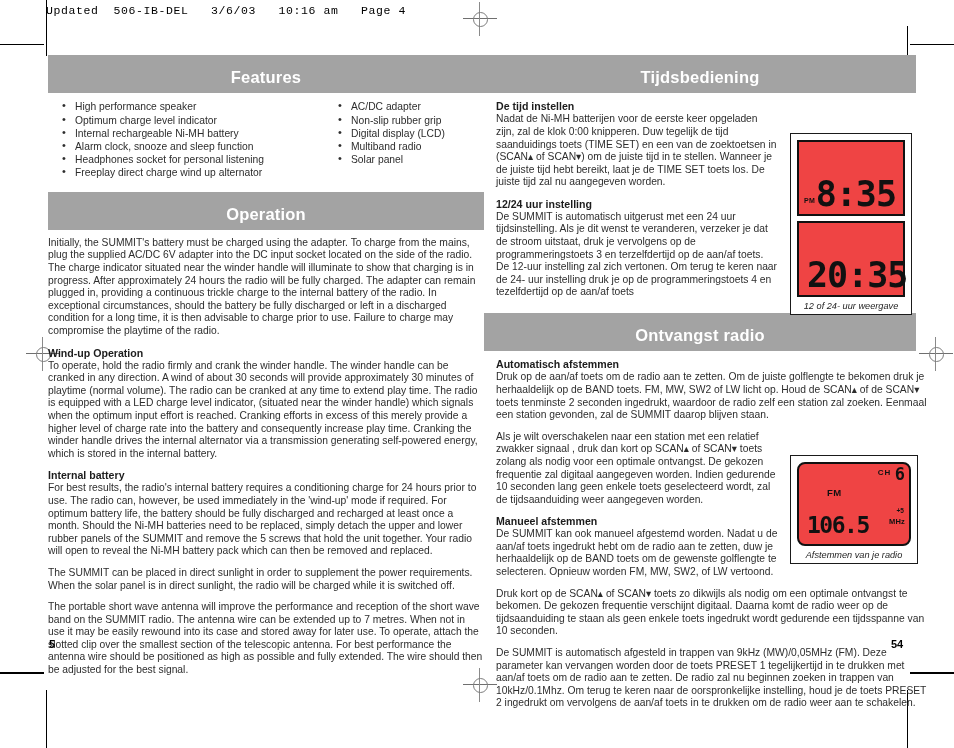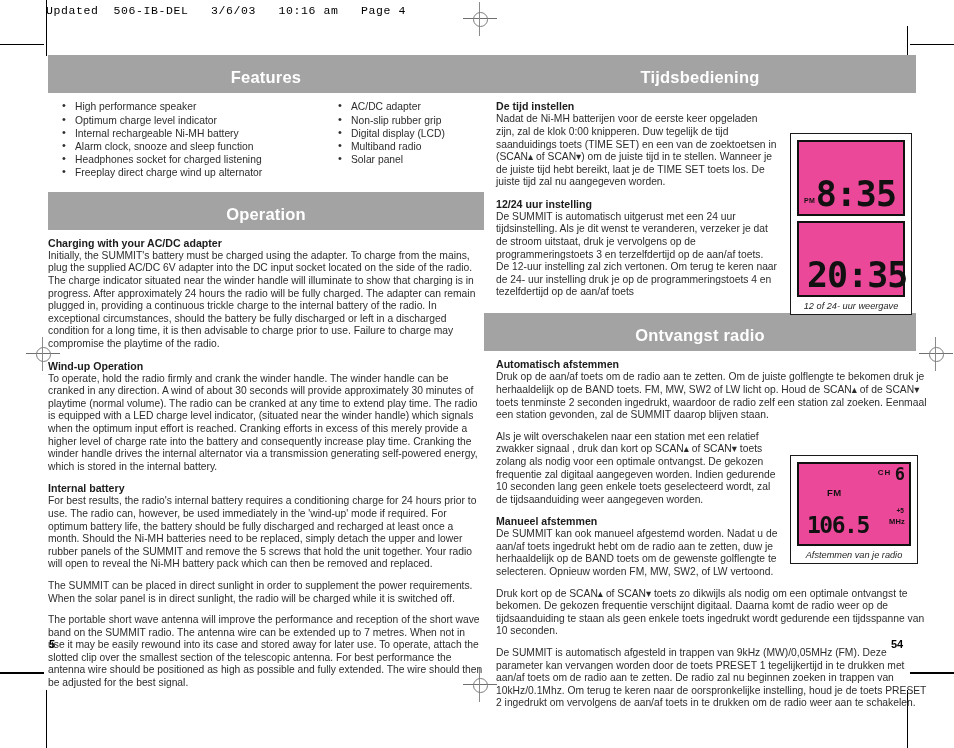--- a/index.html
+++ b/index.html
@@ -156,28 +156,28 @@
     background: #ffffff;
     box-sizing: border-box;
   }
   .fig-clock {
     left: 294px;
     top: 33px;
     width: 122px;
     padding: 6px 6px 3px 6px;
   }
   .lcd-screen {
-    background: #ec4899;
+    background: #ef4444;
     border: 2px solid #111;
     position: relative;
     box-sizing: border-box;
   }
   .lcd-clock-1 { height: 76px; }
   .lcd-clock-2 { height: 76px; margin-top: 5px; }
-  .lcd-radio   { height: 84px; }
+  .lcd-radio   { height: 84px; border-radius: 8px; }
 
   .seg {
     font-family: "DejaVu Sans Mono", monospace;
     font-weight: bold;
     color: #111;
   }
   .seg-time {
     position: absolute;
     right: 7px;
     bottom: 2px;
@@ -317,39 +317,38 @@
 
   <div class="section-bar bar-features">Features</div>
 
   <div class="features-wrap">
     <div class="feat-col first">
       <ul class="bullets">
         <li>High performance speaker</li>
         <li>Optimum charge level indicator</li>
         <li>Internal rechargeable Ni-MH battery</li>
         <li>Alarm clock, snooze and sleep function</li>
-        <li>Headphones socket for charged listening</li>
+        <li>Headphones socket for personal listening</li>
         <li>Freeplay direct charge wind up alternator</li>
       </ul>
     </div>
     <div class="feat-col second">
       <ul class="bullets">
         <li>AC/DC adapter</li>
         <li>Non-slip rubber grip</li>
         <li>Digital display (LCD)</li>
         <li>Multiband radio</li>
         <li>Solar panel</li>
       </ul>
     </div>
   </div>
 
   <div class="section-bar bar-operation">Operation</div>
 
   <div class="blk first">
-    <p class="lead-head">Charging with your AC/DC adapter</p>
     <p class="body-text">Initially, the SUMMIT's battery must be charged using the adapter. To charge from the mains, plug the supplied AC/DC 6V adapter into the DC input socket located on the side of the radio. The charge indicator situated near the winder handle will illuminate to show that charging is in progress. After approximately 24 hours the radio will be fully charged. The adapter can remain plugged in, providing a continuous trickle charge to the internal battery of the radio. In exceptional circumstances, should the battery be fully discharged or left in a discharged condition for a long time, it is then advisable to charge prior to use. Failure to charge may compromise the playtime of the radio.</p>
   </div>
 
   <div class="blk">
     <p class="lead-head">Wind-up Operation</p>
     <p class="body-text">To operate, hold the radio firmly and crank the winder handle. The winder handle can be cranked in any direction. A wind of about 30 seconds will provide approximately 30 minutes of playtime (normal volume). The radio can be cranked at any time to extend play time. The radio is equipped with a LED charge level indicator, (situated near the winder handle) which signals when the optimum input effort is reached. Cranking efforts in excess of this merely provide a higher level of charge rate into the battery and consequently increase play time. Cranking the winder handle drives the internal alternator via a transmission generating self-powered energy, which is stored in the internal battery.</p>
   </div>
 
   <div class="blk">
     <p class="lead-head">Internal battery</p>

